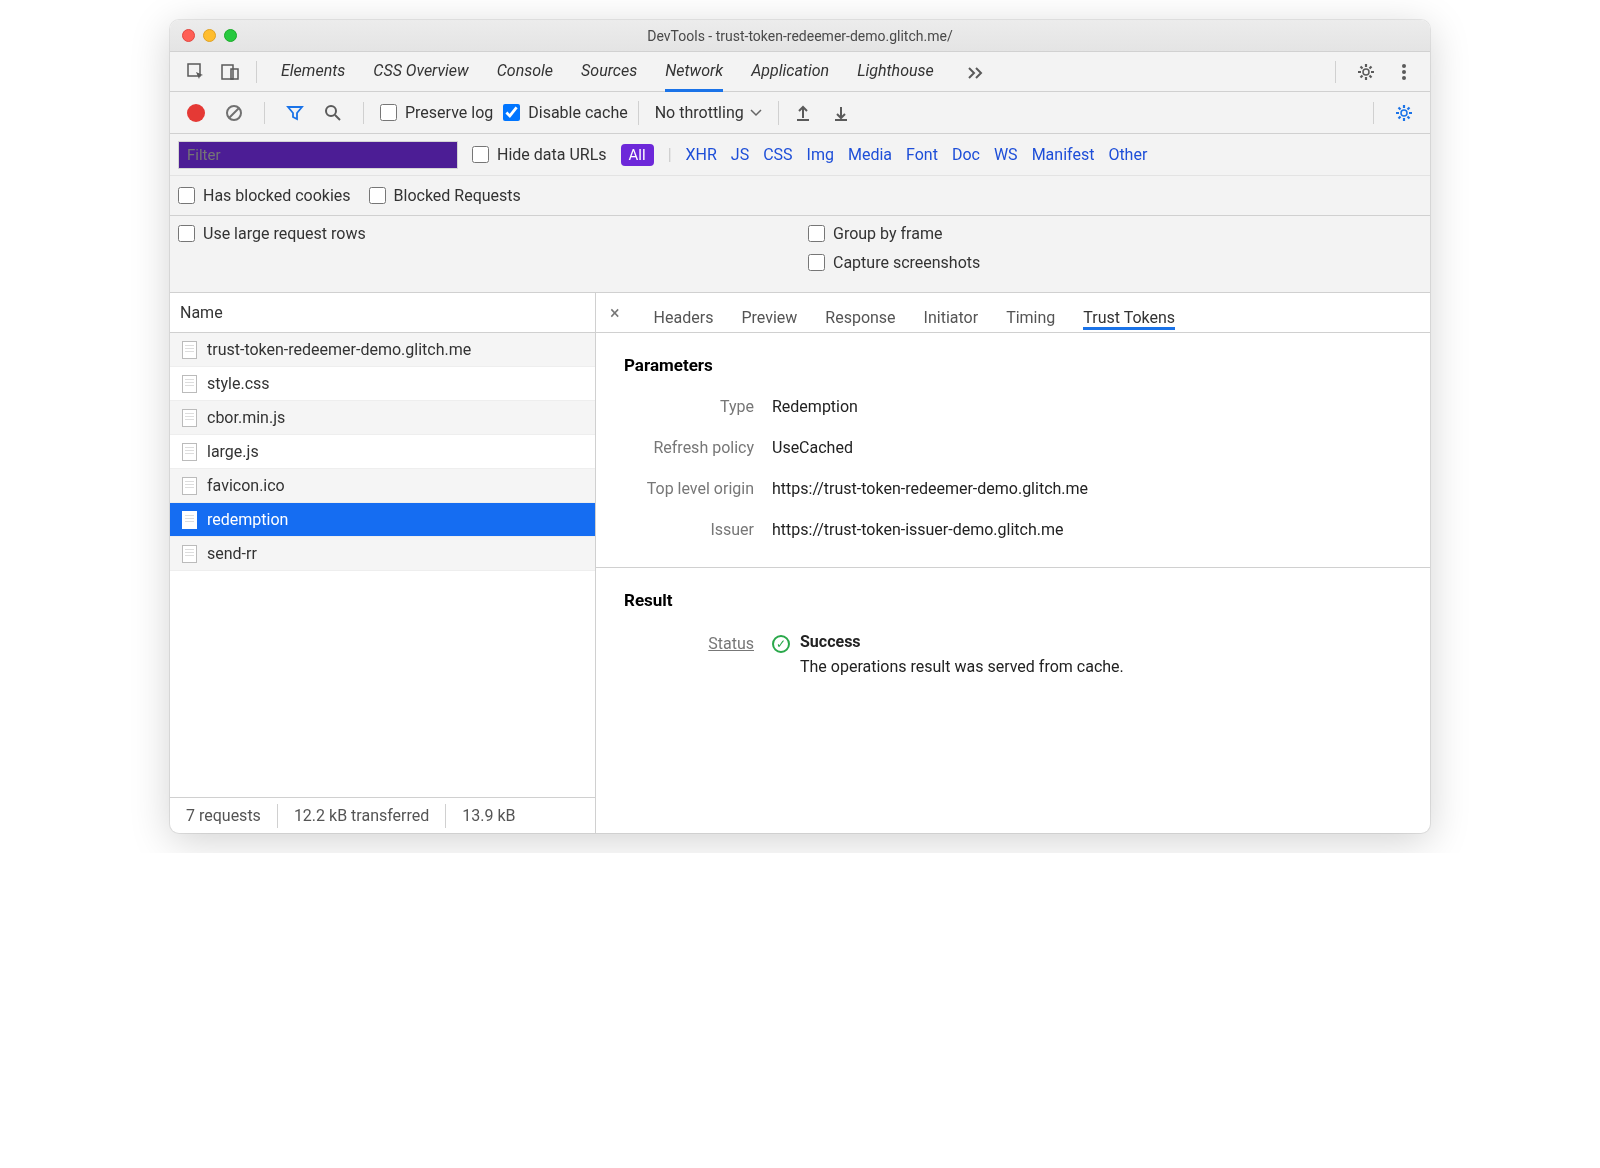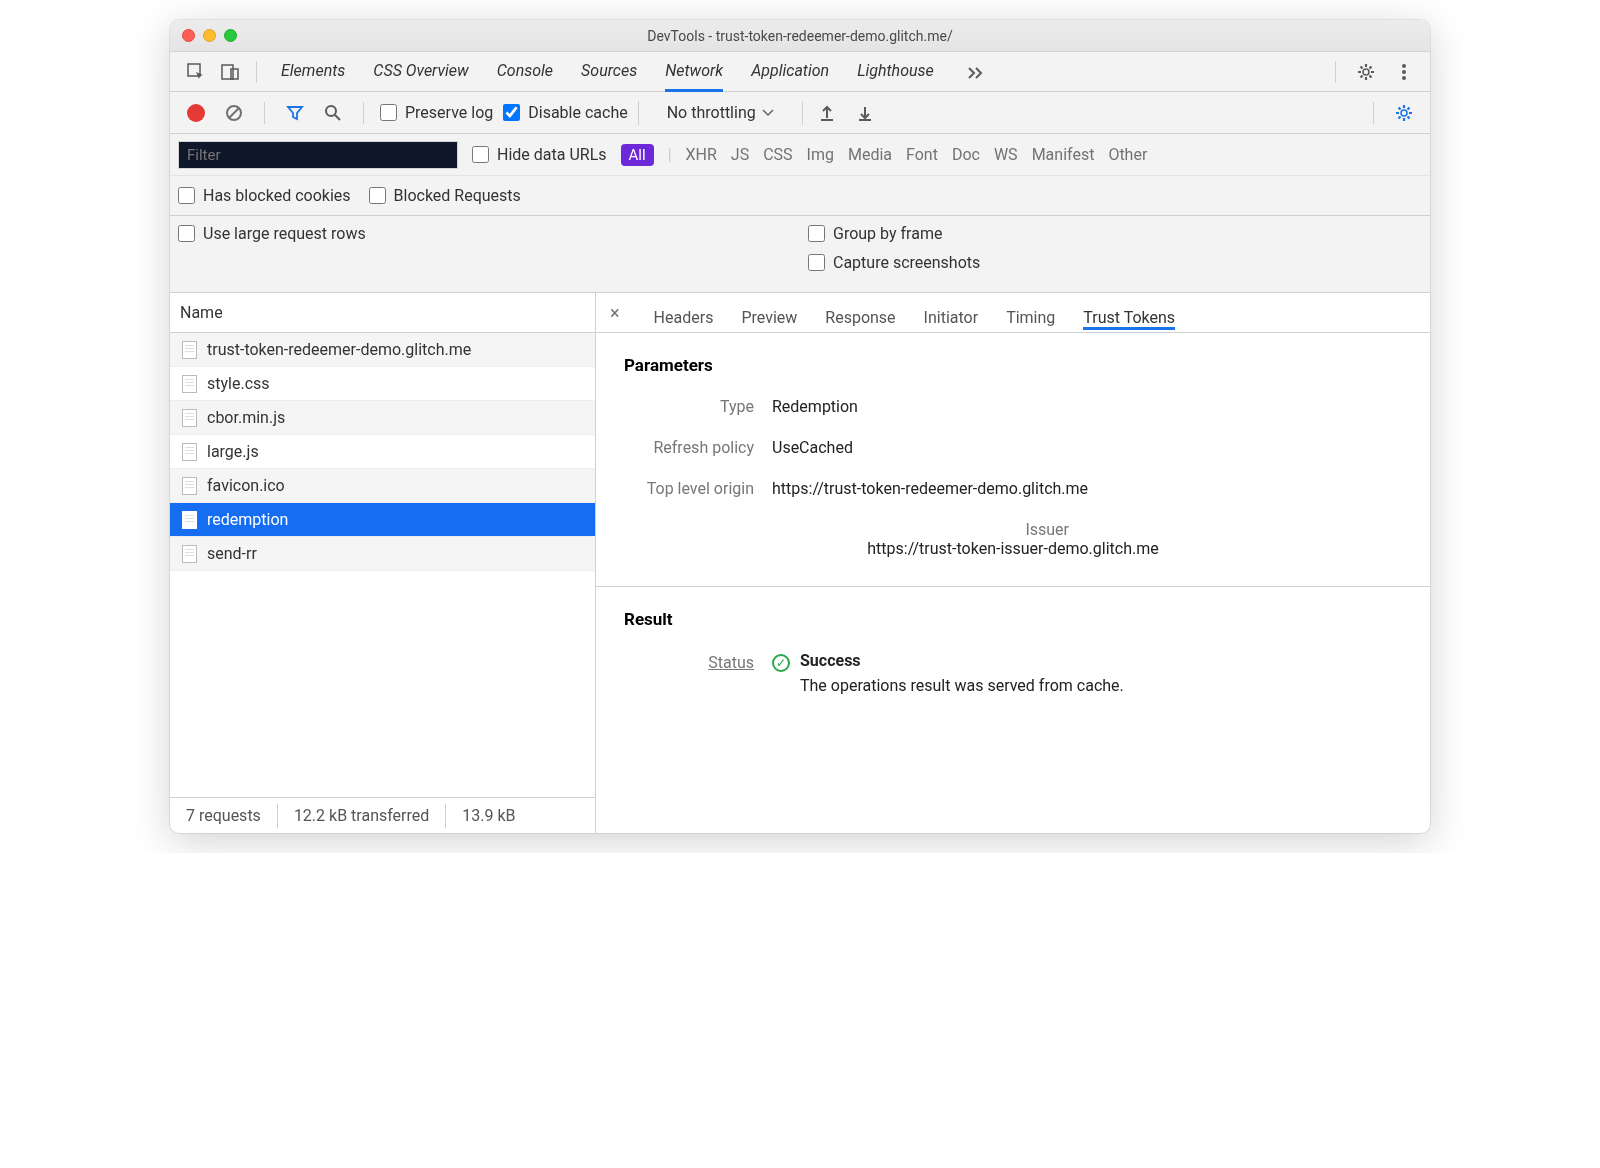--- a/index.html
+++ b/index.html
@@ -16,25 +16,25 @@
 .icon-btn { width: 28px; height: 28px; display: flex; align-items: center; justify-content: center; color: #5a5a5a; cursor: pointer; }
 .divider { width: 1px; height: 22px; background: #d0d0d0; margin: 0 6px; }
 .tabs { display: flex; align-items: center; gap: 28px; margin-left: 12px; flex: 1; font-style: italic; }
 .tab { font-size: 16px; color: #333; cursor: pointer; padding: 9px 0; border-bottom: 3px solid transparent; }
 .tab.active { border-bottom-color: #1a73e8; color: #333; }
 .rightctl { display: flex; align-items: center; gap: 10px; }
 .toolbar2 { height: 42px; background: #f3f3f3; border-bottom: 1px solid #d0d0d0; display: flex; align-items: center; padding: 0 12px; gap: 10px; }
 .rec { width: 18px; height: 18px; background: #e53935; border-radius: 50%; }
 .cb { display: flex; align-items: center; gap: 8px; font-size: 16px; color: #333; cursor: pointer; }
 .cb input { width: 17px; height: 17px; }
-.throttle { display: flex; align-items: center; gap: 6px; font-size: 16px; color: #333; padding: 0 28px; border-left: 1px solid #d0d0d0; border-right: 1px solid #d0d0d0; height: 24px; }
+.throttle { display: flex; align-items: center; gap: 6px; font-size: 16px; color: #333; padding: 0 16px; border-left: 1px solid #d0d0d0; border-right: 1px solid #d0d0d0; height: 24px; }
 .filterbar { height: 42px; background: #f3f3f3; border-bottom: 1px solid #e3e3e3; display: flex; align-items: center; padding: 0 8px; gap: 14px; font-size: 16px; }
-.filter-input { width: 280px; border: 1px solid #d4d4d4; background: #0f172a; padding: 4px 8px; font-size: 15px; color: #888; }
+.filter-input { width: 280px; border: 1px solid #d4d4d4; background: #4c1d95; padding: 4px 8px; font-size: 15px; color: #888; }
 .pill { background: #6d28d9; color: #fff; padding: 2px 8px; border-radius: 4px; font-size: 15px; }
-.ftype { color: #737373; cursor: pointer; }
+.ftype { color: #1d4ed8; cursor: pointer; }
 .filterbar2 { height: 40px; background: #f3f3f3; border-bottom: 1px solid #d0d0d0; display: flex; align-items: center; padding: 0 8px; gap: 18px; font-size: 16px; }
 .optsrow { display: flex; background: #f3f3f3; border-bottom: 1px solid #d0d0d0; }
 .optscol { flex: 1; padding: 8px 8px 10px; }
 .optscol .cb { margin-bottom: 10px; }
 .main { display: flex; height: 540px; }
 .leftpane { width: 426px; border-right: 1px solid #d0d0d0; display: flex; flex-direction: column; }
 .nameheader { height: 40px; border-bottom: 1px solid #d0d0d0; display: flex; align-items: center; padding: 0 10px; font-size: 16px; color: #333; }
 .reqlist { flex: 1; overflow: auto; }
 .req { height: 34px; display: flex; align-items: center; padding: 0 12px; gap: 10px; font-size: 16px; color: #333; border-bottom: 1px solid #eee; cursor: pointer; }
 .req:nth-child(odd) { background: #f5f5f5; }
@@ -48,21 +48,21 @@
 .statusbar span:last-child { border-right: none; }
 .rightpane { flex: 1; display: flex; flex-direction: column; }
 .detailtabs { height: 40px; border-bottom: 1px solid #d0d0d0; display: flex; align-items: center; padding: 0 8px; gap: 28px; font-size: 16px; color: #555; }
 .detailtabs .x { font-size: 18px; cursor: pointer; color: #777; padding: 0 6px; }
 .dtab { cursor: pointer; padding: 0 0; border-bottom: 3px solid transparent; margin-top: 12px; }
 .dtab.active { border-bottom-color: #1a73e8; color: #333; }
 .detailbody { flex: 1; overflow: auto; }
 .section { border-bottom: 1px solid #d0d0d0; padding: 22px 28px 28px; }
 .section h3 { font-size: 17px; font-weight: 700; margin-bottom: 22px; }
 .kv { display: flex; align-items: center; margin-bottom: 22px; }
-.kv:last-child { margin-bottom: 0; flex-direction: column; }
+.kv:last-child { margin-bottom: 0; }
 .kv .k { width: 148px; text-align: right; color: #777; font-size: 16px; padding-right: 18px; }
 .kv .v { font-size: 16px; color: #222; }
 .result-row { display: flex; }
 .result-row .k { width: 148px; text-align: right; color: #777; font-size: 16px; padding-right: 18px; padding-top: 2px; text-decoration: underline; }
 .result-row .vwrap { display: flex; gap: 10px; align-items: flex-start; }
 .checkcircle { width: 18px; height: 18px; border: 2px solid #2aa84a; border-radius: 50%; display: flex; align-items: center; justify-content: center; color: #2aa84a; font-size: 12px; margin-top: 3px; }
 .result-row .txt { font-size: 16px; color: #222; }
 .result-row .txt b { display: block; margin-bottom: 6px; }
 svg { display: block; }
 </style>

